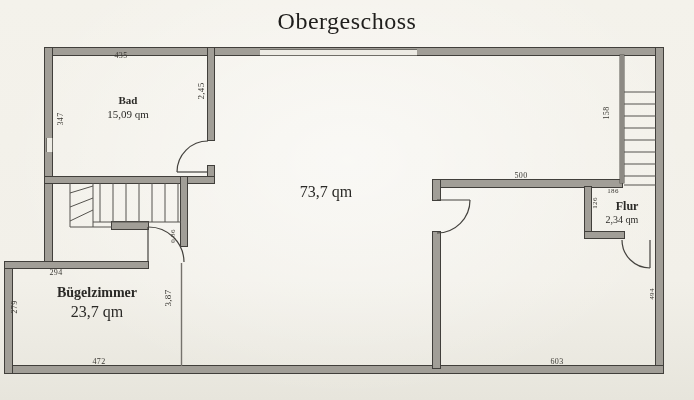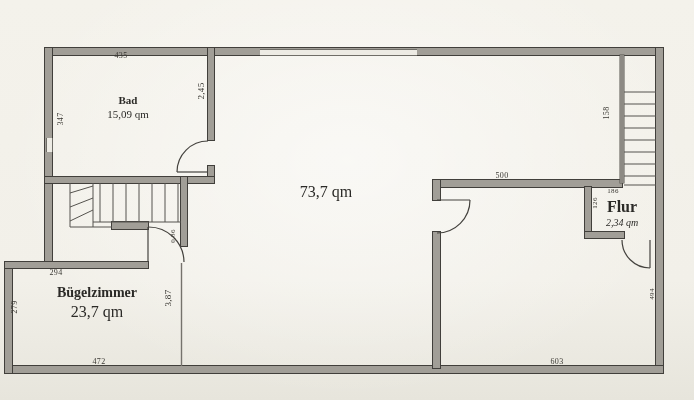--- a/index.html
+++ b/index.html
@@ -36,29 +36,30 @@
   }
   .dim.v{transform:translate(-50%,-50%) rotate(-90deg);}
   .dim.s7{font-size:7px;}
   .dim.s9{font-size:9px;}
   .room{
     position:absolute;transform:translate(-50%,-50%);
     text-align:center;color:#2b2a27;white-space:nowrap;line-height:1.25;
   }
   .room .nm{font-size:14px;font-weight:bold;}
   .room .ar{font-size:16px;}
-  .room.small .nm{font-size:16px;}
-  .room.small .ar{font-size:10px;font-style:italic;}
+  .room.small .nm{font-size:12px;text-align:right;}
+  .room.small .ar{font-size:10px;}
   .room.bad .nm{font-size:11px;}
   .room.bad .ar{font-size:11px;}
 </style>
 </head>
 <body>
 
 <div class="stage">
+  <h1 class="title">Obergeschoss</h1>
 
   <div class="plan">
 
     <div class="wall" style="left:45px;top:48px;width:618px;height:7px"></div>
     <div class="wall" style="left:656px;top:48px;width:7px;height:325px"></div>
     <div class="wall" style="left:5px;top:366px;width:658px;height:7px"></div>
     <div class="wall" style="left:45px;top:48px;width:7px;height:219px"></div>
     <div class="wall" style="left:5px;top:262px;width:7px;height:111px"></div>
     <div class="wall" style="left:5px;top:262px;width:143px;height:6px"></div>
 
@@ -113,21 +114,21 @@
     </div>
     <div class="room" style="left:97px;top:303px">
       <div class="nm">Bügelzimmer</div>
       <div class="ar">23,7 qm</div>
     </div>
 
     <div class="dim" style="left:121px;top:55px">435</div>
     <div class="dim v" style="left:60px;top:119px">347</div>
     <div class="dim v s9" style="left:201px;top:91px">2,45</div>
     <div class="dim v s7" style="left:173px;top:236px">0,86</div>
-    <div class="dim" style="left:502px;top:175px">500</div>
+    <div class="dim" style="left:521px;top:175px">500</div>
     <div class="dim v" style="left:606px;top:113px">158</div>
     <div class="dim s7" style="left:613px;top:191px">186</div>
     <div class="dim v s7" style="left:595px;top:203px">126</div>
     <div class="dim" style="left:56px;top:272px">294</div>
     <div class="dim v" style="left:14px;top:307px">279</div>
     <div class="dim v s9" style="left:168px;top:298px">3,87</div>
     <div class="dim" style="left:99px;top:361px">472</div>
     <div class="dim" style="left:557px;top:361px">603</div>
     <div class="dim v s7" style="left:652px;top:294px">494</div>
   </div>

